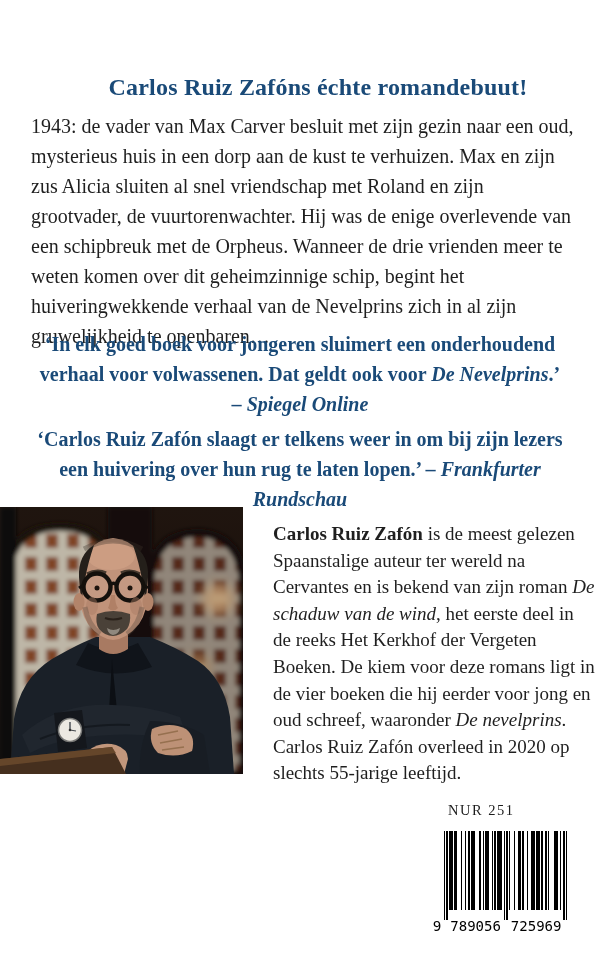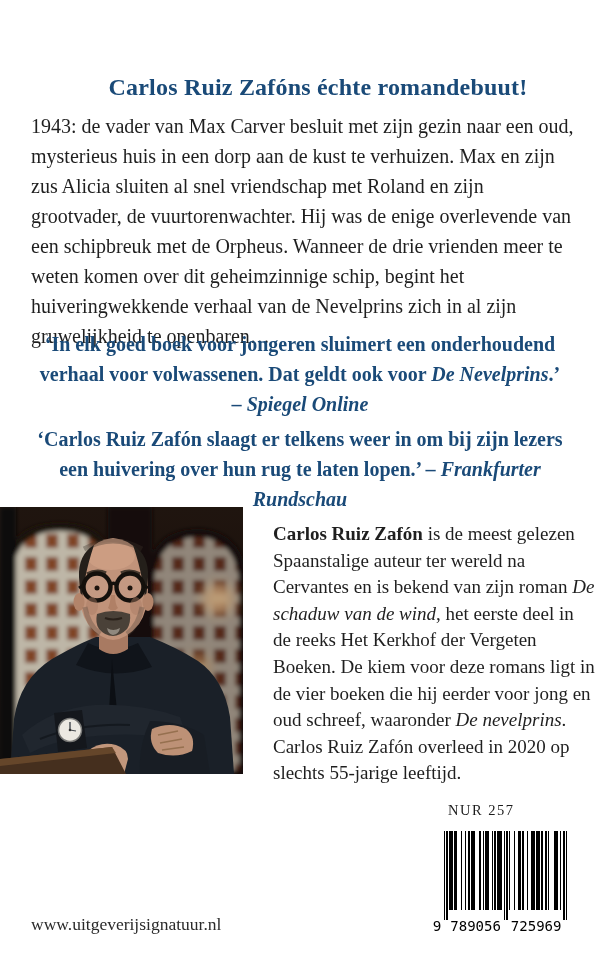--- a/index.html
+++ b/index.html
@@ -148,21 +148,21 @@
     </g>
 
     <g>
       <path d="M0 252 L112 240 L126 267 L0 267 Z" fill="#452f1e"></path>
       <path d="M0 252 L112 240 L116 246 L0 259 Z" fill="#6b4a2d" opacity="0.85"></path>
     </g>
   </svg>
 
   <p class="bio"><b>Carlos Ruiz Zafón</b><span> is de meest gelezen Spaanstalige auteur ter wereld na Cervantes en is bekend van zijn roman </span><i>De schaduw van de wind</i><span>, het eerste deel in de reeks Het Kerkhof der Vergeten Boeken. De kiem voor deze romans ligt in de vier boeken die hij eerder voor jong en oud schreef, waaronder </span><i>De nevelprins</i><span>. Carlos Ruiz Zafón overleed in 2020 op slechts 55-jarige leeftijd.</span></p>
 
-  <div class="nur">NUR 257</div>
+  <div class="nur">NUR 251</div>
 
   <svg class="barcode" width="138" height="103" viewBox="-9 0 106 79" aria-hidden="true">
     <rect x="-9" y="0" width="106" height="79" fill="#ffffff"></rect>
     <g id="barcode-bars" fill="#000" shape-rendering="crispEdges">
         <rect x="0" y="0" width="1" height="68"></rect>
         <rect x="2" y="0" width="1" height="68"></rect>
         <rect x="4" y="0" width="1" height="61"></rect>
         <rect x="5" y="0" width="1" height="61"></rect>
         <rect x="6" y="0" width="1" height="61"></rect>
         <rect x="8" y="0" width="1" height="61"></rect>
@@ -208,15 +208,14 @@
         <rect x="87" y="0" width="1" height="61"></rect>
         <rect x="89" y="0" width="1" height="61"></rect>
         <rect x="92" y="0" width="1" height="68"></rect>
         <rect x="94" y="0" width="1" height="68"></rect>
       </g>
     <text class="bc-digits" x="-8.5" y="77">9</text>
     <text class="bc-digits" x="24.5" y="77" text-anchor="middle" textLength="39" lengthAdjust="spacingAndGlyphs">789056</text>
     <text class="bc-digits" x="71" y="77" text-anchor="middle" textLength="39" lengthAdjust="spacingAndGlyphs">725969</text>
   </svg>
 
-  <div class="website">www.uitgeverijsignatuur.nl</div>
 
 </div>
 
 </body></html>

